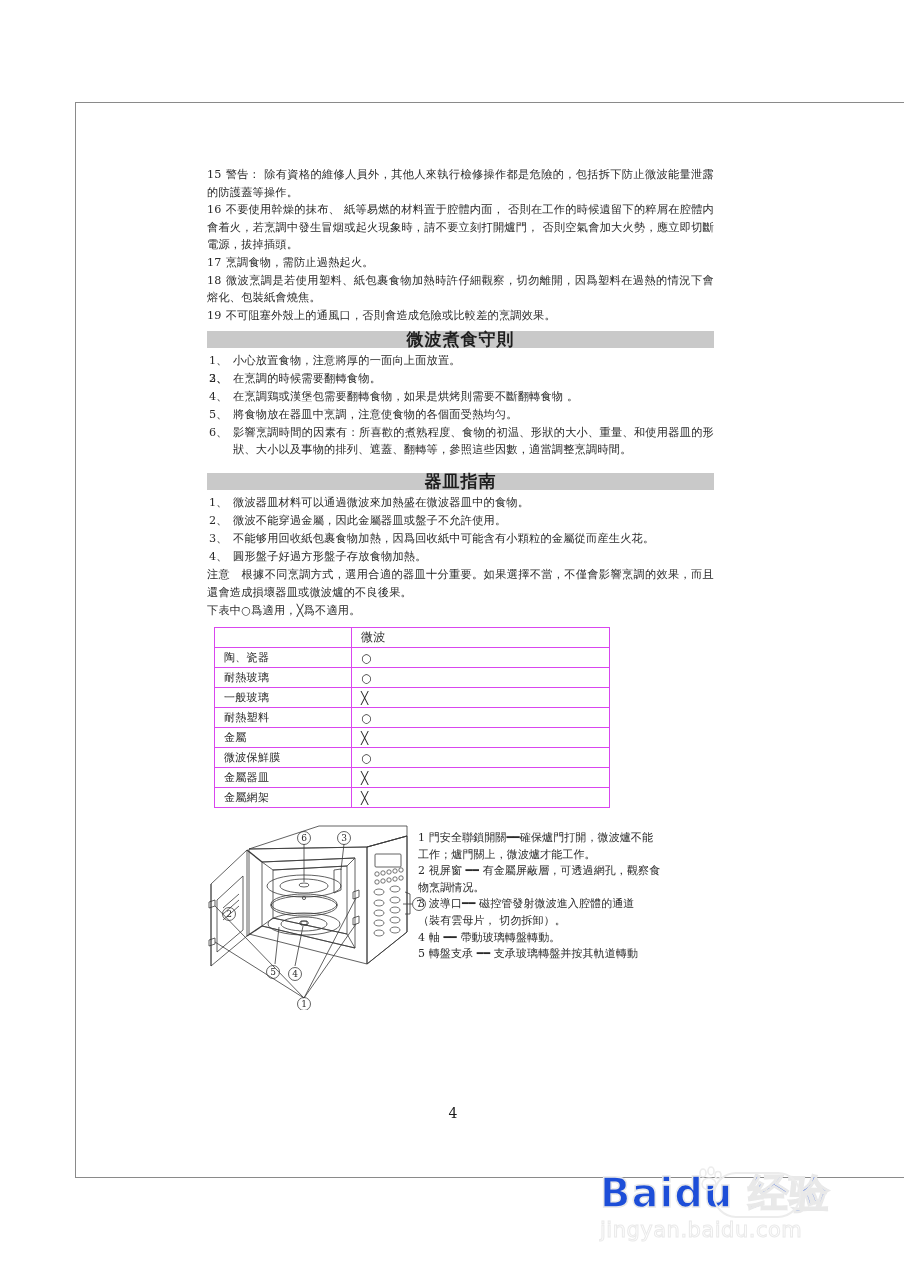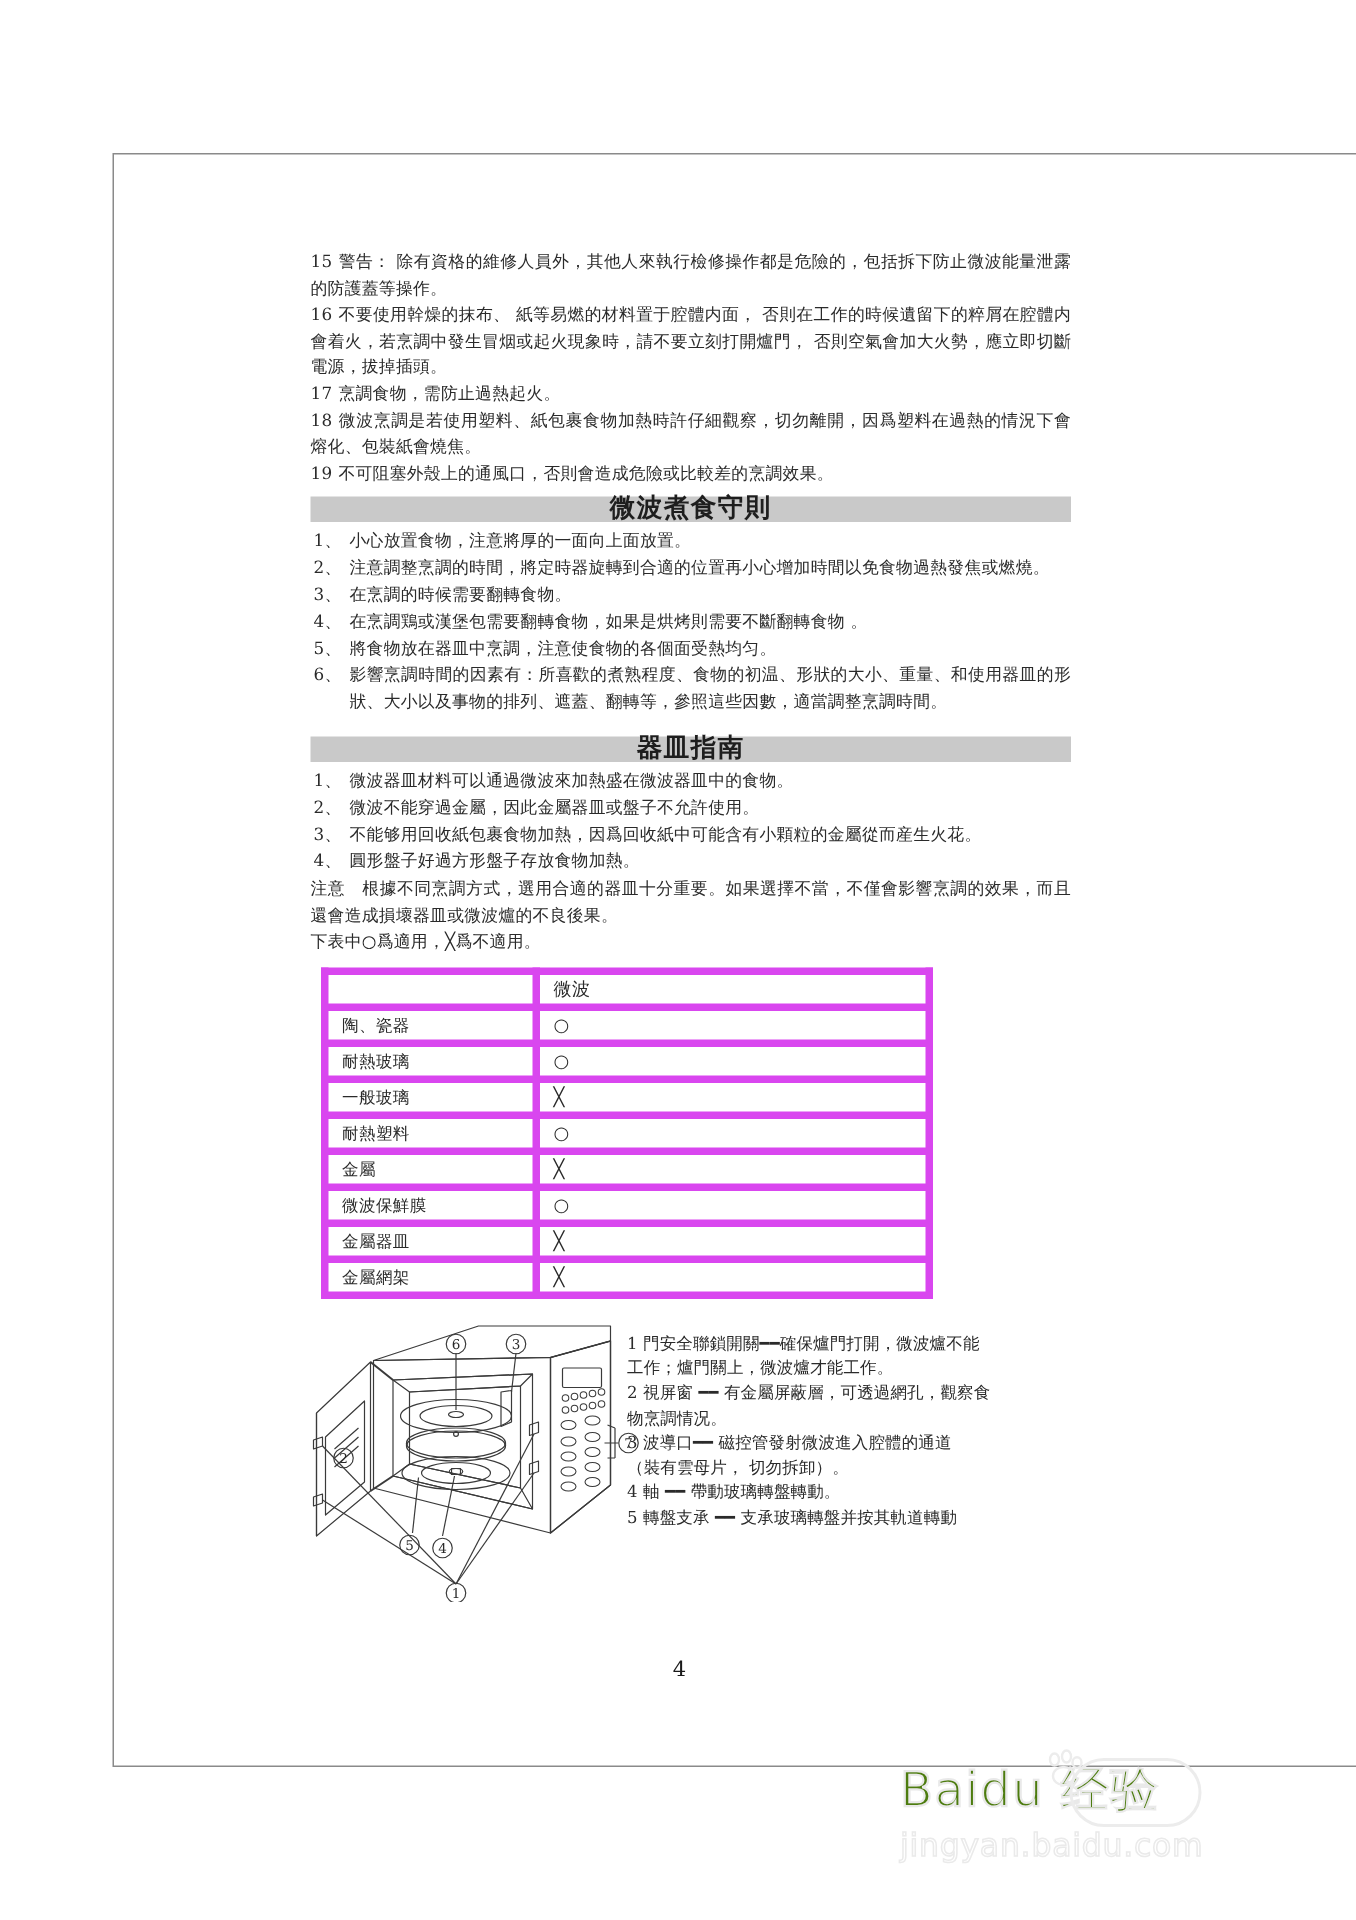--- a/index.html
+++ b/index.html
@@ -79,21 +79,21 @@
 
   
   #utensil-table {
     border-collapse: collapse;
     margin-top: 8px;
     margin-left: 7px;
     width: 375px;
     table-layout: fixed;
   }
   #utensil-table td {
-    border: 5px solid #d946ef;
+    border: 1px solid #d946ef;
     height: 19px;
     font-size: 11px;
     color: #2a2a2a;
     padding: 0 0 0 9px;
     letter-spacing: 0.3px;
     vertical-align: middle;
     margin-top: 36px;
   }
   #utensil-table .col-name { width: 127px; }
   #utensil-table .col-val  { width: 248px; font-size: 12px; }
@@ -140,23 +140,23 @@
   #watermark {
     position: absolute;
     left: 600px;
     top: 1170px;
     width: 300px;
     height: 110px;
     pointer-events: none;
   }
   #watermark .wm-main {
     font-family: "DejaVu Sans", "Liberation Sans", sans-serif;
-    font-size: 32px;
-    font-weight: normal;
-    color: #4d7c0f;
+    font-size: 40px;
+    font-weight: bold;
+    color: #1d4ed8;
     -webkit-text-stroke: 1.5px #e9e9e9;
     letter-spacing: 1px;
     line-height: 46px;
     white-space: nowrap;
   }
   #watermark .wm-sub {
     font-family: "DejaVu Sans", "Liberation Sans", sans-serif;
     font-size: 21px;
     color: #ffffff;
     -webkit-text-stroke: 1px #eaeaea;
@@ -207,21 +207,21 @@
       </p>
     </div>
 
     <div class="sec-bar">微波煮食守則</div>
 
     <ul class="nlist">
       <li>
         <span class="mark">1、</span><span>小心放置食物，注意將厚的一面向上面放置。</span>
       </li>
       <li>
-        <span class="mark">2、</span><span>注意調整烹調的時間，將定時器旋轉到合適的位置再小心增加時間以免食物過熱發焦或燃燒。</span>
+        <span class="mark">2、</span>
       </li>
       <li>
         <span class="mark">3、</span><span>在烹調的時候需要翻轉食物。</span>
       </li>
       <li>
         <span class="mark">4、</span><span>在烹調鶏或漢堡包需要翻轉食物，如果是烘烤則需要不斷翻轉食物 。</span>
       </li>
       <li>
         <span class="mark">5、</span><span>將食物放在器皿中烹調，注意使食物的各個面受熱均匀。</span>
       </li>

